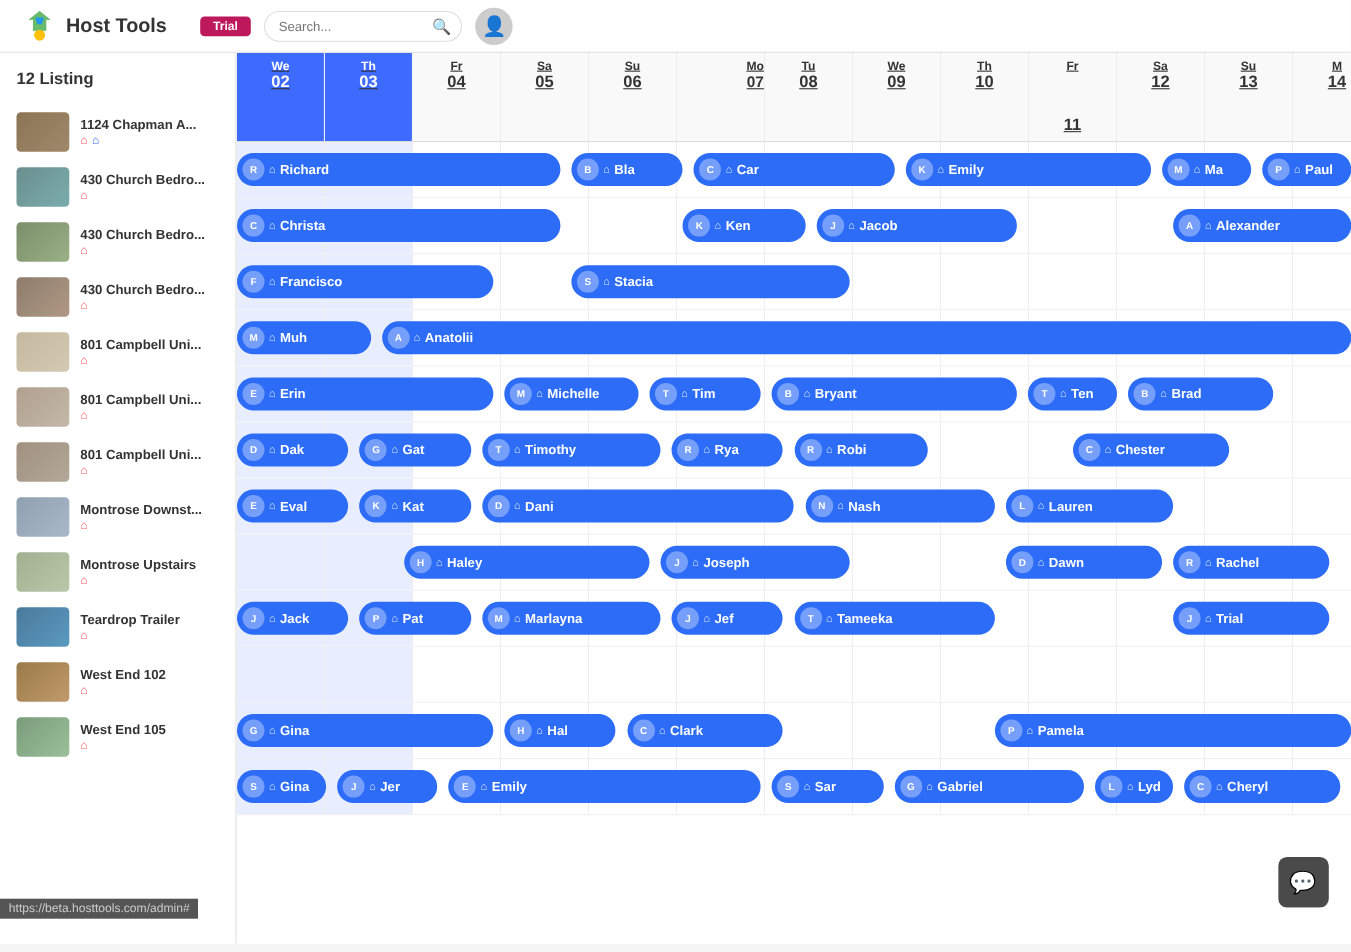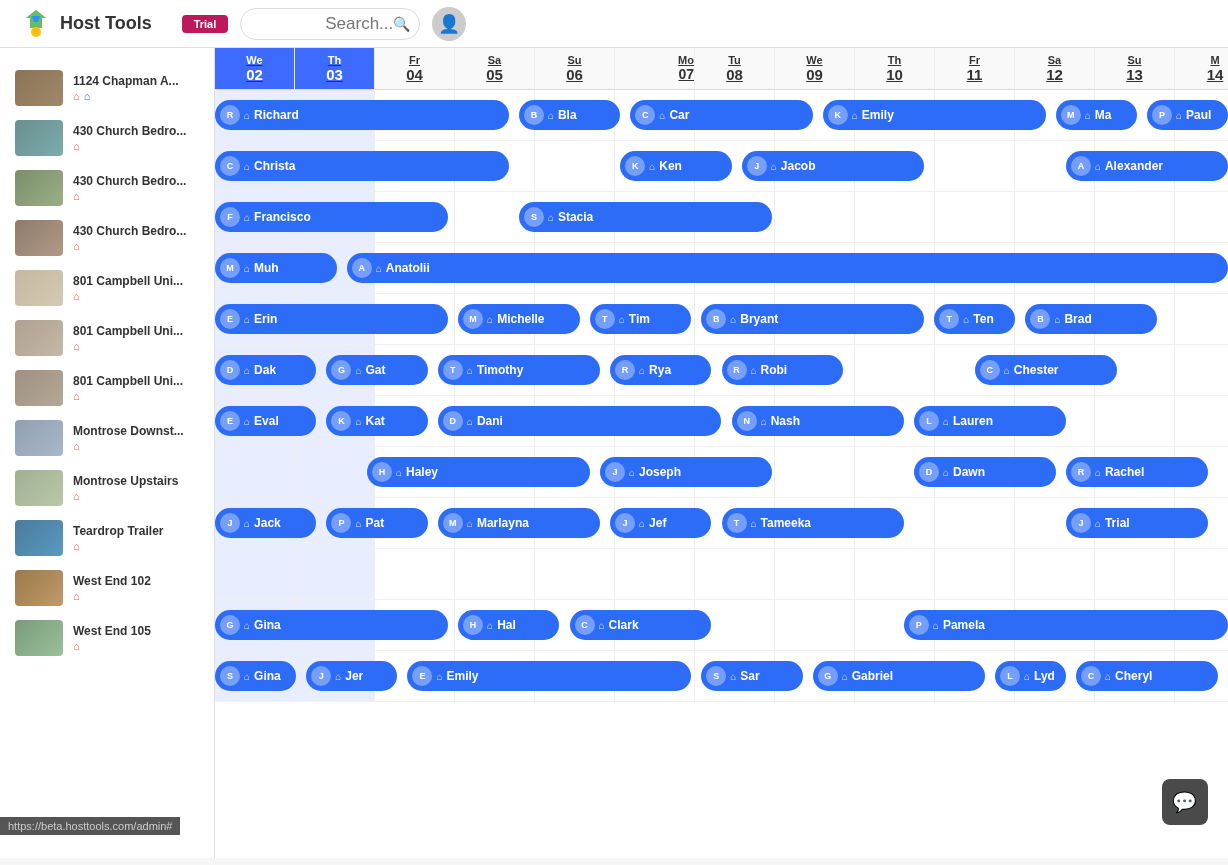--- a/index.html
+++ b/index.html
@@ -9,21 +9,21 @@
     .header { background: #fff; border-bottom: 1px solid #e0e0e0; display: flex; align-items: center; padding: 0 20px; height: 48px; }
     .logo { display: flex; align-items: center; gap: 8px; margin-right: 30px; }
     .logo-icon { width: 32px; height: 32px; }
     .logo-text { font-size: 18px; font-weight: 700; color: #333; }
     .nav { display: flex; gap: 25px; flex: 1; }
     .nav-item { font-size: 13px; font-weight: 500; color: #555; cursor: pointer; text-transform: uppercase; letter-spacing: 0.5px; padding: 5px 0; }
     .nav-item.has-arrow::after { content: ' ▾'; font-size: 10px; }
     .header-right { display: flex; align-items: center; gap: 12px; }
     .trial-badge { background: #be185d; color: #fff; font-size: 11px; font-weight: 700; padding: 3px 12px; border-radius: 4px; }
     .search-box { display: flex; align-items: center; border: 1px solid #ddd; border-radius: 20px; padding: 5px 12px; background: #fff; width: 180px; }
-    .search-box input { border: none; outline: none; font-size: 17px; color: #701a75; width: 140px; background: transparent; text-align: right; }
+    .search-box input { border: none; outline: none; font-size: 12px; color: #701a75; width: 140px; background: transparent; }
     .search-icon { color: #999; font-size: 14px; }
     .avatar { width: 34px; height: 34px; border-radius: 50%; background: #ccc; display: flex; align-items: center; justify-content: center; color: #888; font-size: 18px; }
 
     
     .main { display: flex; height: calc(100vh - 55px); }
 
     
     .sidebar { width: 215px; min-width: 215px; background: #fff; border-right: 1px solid #e0e0e0; overflow-y: auto; padding: 15px 0; }
     .sidebar-title { font-size: 15px; font-weight: 700; color: #333; padding: 0 15px 15px; }
     .listing-item { display: flex; align-items: center; gap: 10px; padding: 7px 15px; cursor: pointer; }
@@ -87,20 +87,21 @@
       <input type="text" placeholder="Search..." style="">
       <span class="search-icon">🔍</span>
     </div>
     <div class="avatar">👤</div>
   </div>
 </div>
 
 <div class="main">
 
   <div class="sidebar">
+    <div class="sidebar-title">12 Listing</div>
 
     <div class="listing-item">
       <div class="listing-thumb thumb-1"></div>
       <div class="listing-info">
         <div class="listing-name">1124 Chapman A...</div>
         <div class="listing-icons">
           <span class="airbnb-icon">⌂</span>
           <span class="vrbo-icon">⌂</span>
         </div>
       </div>
@@ -240,21 +241,21 @@
       <div style="min-width:80px;flex:1;border-right:1px solid #eee;padding:6px 0;text-align:center;">
         <div style="font-size:11px;font-weight:600;">We</div>
         <div style="font-size:15px;font-weight:700;">09</div>
       </div>
       <div style="min-width:80px;flex:1;border-right:1px solid #eee;padding:6px 0;text-align:center;">
         <div style="font-size:11px;font-weight:600;">Th</div>
         <div style="font-size:15px;font-weight:700;">10</div>
       </div>
       <div style="min-width:80px;flex:1;border-right:1px solid #eee;padding:6px 0;text-align:center;">
         <div style="font-size:11px;font-weight:600;">Fr</div>
-        <div style="font-size:15px;font-weight:700;">11</div>
+        <div style="font-size:15px;font-weight:700;margin-top:39px;">11</div>
       </div>
       <div style="min-width:80px;flex:1;border-right:1px solid #eee;padding:6px 0;text-align:center;">
         <div style="font-size:11px;font-weight:600;">Sa</div>
         <div style="font-size:15px;font-weight:700;">12</div>
       </div>
       <div style="min-width:80px;flex:1;border-right:1px solid #eee;padding:6px 0;text-align:center;">
         <div style="font-size:11px;font-weight:600;">Su</div>
         <div style="font-size:15px;font-weight:700;">13</div>
       </div>
       <div style="min-width:80px;flex:1;padding:6px 0;text-align:center;">

